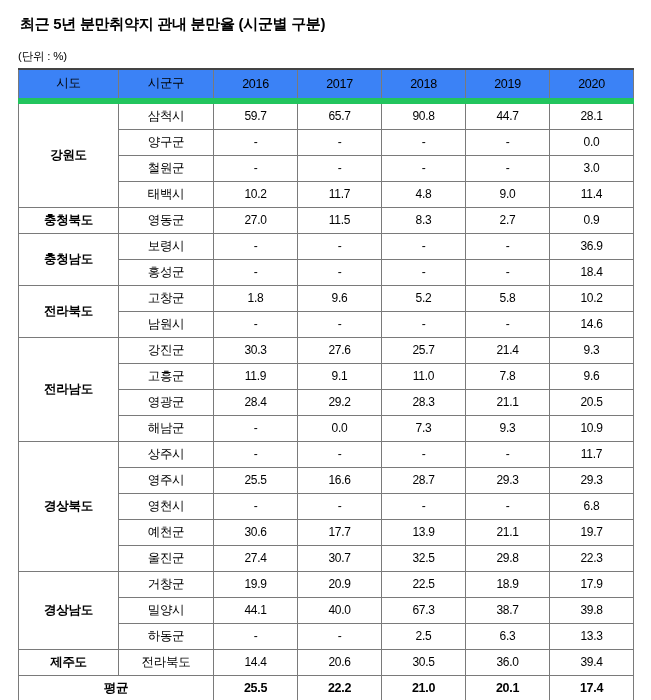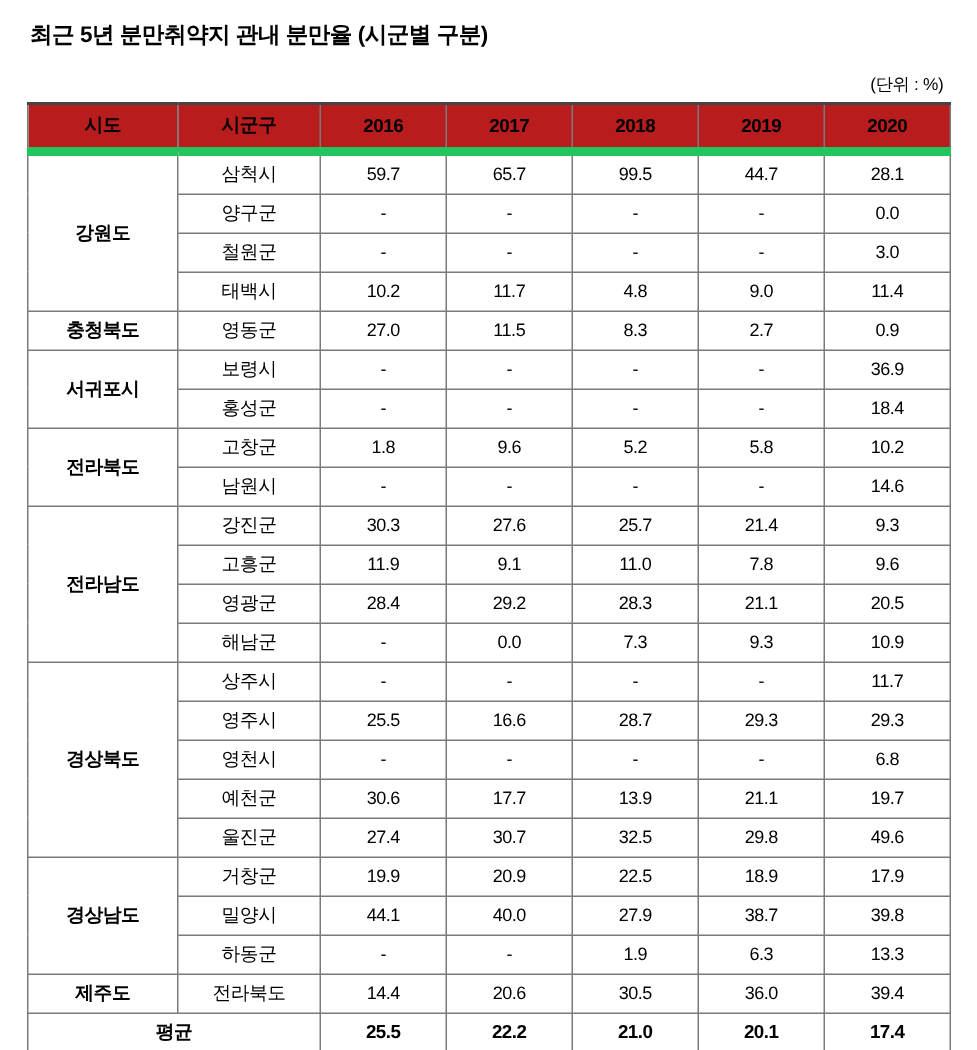--- a/index.html
+++ b/index.html
@@ -12,52 +12,51 @@
     background: #ffffff;
     font-family: "Liberation Sans", sans-serif;
     color: #000000;
     overflow: hidden;
   }
   .page {
     position: relative;
     width: 651px;
     height: 593px;
     box-sizing: border-box;
-    padding: 14px 18px 0 18px;
+    padding: 14px 32px 0 18px;
   }
   .doc-title {
     font-size: 15px;
     font-weight: bold;
     letter-spacing: -0.3px;
     margin: 0 0 10px 2px;
     line-height: 1.3;
   }
   .unit-note {
-    text-align: right;
     font-size: 11.5px;
     margin: 15px 4px 4px 0;
     letter-spacing: -0.2px;
   }
   table.data {
     border-collapse: collapse;
     width: 615px;
     table-layout: fixed;
     font-size: 12px;
   }
   table.data th, table.data td {
     border: 1px solid #7a7a7a;
     text-align: center;
     vertical-align: middle;
     height: 25px;
     padding: 0;
     letter-spacing: -0.3px;
   }
   table.data thead th {
-    background: #b91c1c;
-    font-weight: bold;
+    background: #3b82f6;
+    font-weight: normal;
     font-size: 12.5px;
     height: 28px;
     border-top: 2px solid #444;
     border-bottom: 6px solid #22c55e;
   }
   table.data thead th.region,
   table.data thead th.city {
     font-size: 12.5px;
   }
   td.region {
@@ -115,21 +114,21 @@
         <th>2019</th>
         <th>2020</th>
       </tr>
     </thead>
     <tbody id="table-body">
         <tr>
           <td class="region" rowspan="4">강원도</td>
           <td class="city">삼척시</td>
           <td class="num">59.7</td>
           <td class="num">65.7</td>
-          <td class="num">99.5</td>
+          <td class="num">90.8</td>
           <td class="num">44.7</td>
           <td class="num">28.1</td>
         </tr>
         <tr>
           <td class="city">양구군</td>
           <td class="num">-</td>
           <td class="num">-</td>
           <td class="num">-</td>
           <td class="num">-</td>
           <td class="num">0.0</td>
@@ -153,21 +152,21 @@
         <tr>
           <td class="region" rowspan="1">충청북도</td>
           <td class="city">영동군</td>
           <td class="num">27.0</td>
           <td class="num">11.5</td>
           <td class="num">8.3</td>
           <td class="num">2.7</td>
           <td class="num">0.9</td>
         </tr>
         <tr>
-          <td class="region" rowspan="2">서귀포시</td>
+          <td class="region" rowspan="2">충청남도</td>
           <td class="city">보령시</td>
           <td class="num">-</td>
           <td class="num">-</td>
           <td class="num">-</td>
           <td class="num">-</td>
           <td class="num">36.9</td>
         </tr>
         <tr>
           <td class="city">홍성군</td>
           <td class="num">-</td>
@@ -258,44 +257,44 @@
           <td class="num">13.9</td>
           <td class="num">21.1</td>
           <td class="num">19.7</td>
         </tr>
         <tr>
           <td class="city">울진군</td>
           <td class="num">27.4</td>
           <td class="num">30.7</td>
           <td class="num">32.5</td>
           <td class="num">29.8</td>
-          <td class="num">49.6</td>
+          <td class="num">22.3</td>
         </tr>
         <tr>
           <td class="region" rowspan="3">경상남도</td>
           <td class="city">거창군</td>
           <td class="num">19.9</td>
           <td class="num">20.9</td>
           <td class="num">22.5</td>
           <td class="num">18.9</td>
           <td class="num">17.9</td>
         </tr>
         <tr>
           <td class="city">밀양시</td>
           <td class="num">44.1</td>
           <td class="num">40.0</td>
-          <td class="num">27.9</td>
+          <td class="num">67.3</td>
           <td class="num">38.7</td>
           <td class="num">39.8</td>
         </tr>
         <tr>
           <td class="city">하동군</td>
           <td class="num">-</td>
           <td class="num">-</td>
-          <td class="num">1.9</td>
+          <td class="num">2.5</td>
           <td class="num">6.3</td>
           <td class="num">13.3</td>
         </tr>
         <tr>
           <td class="region" rowspan="1">제주도</td>
           <td class="city">전라북도</td>
           <td class="num">14.4</td>
           <td class="num">20.6</td>
           <td class="num">30.5</td>
           <td class="num">36.0</td>

